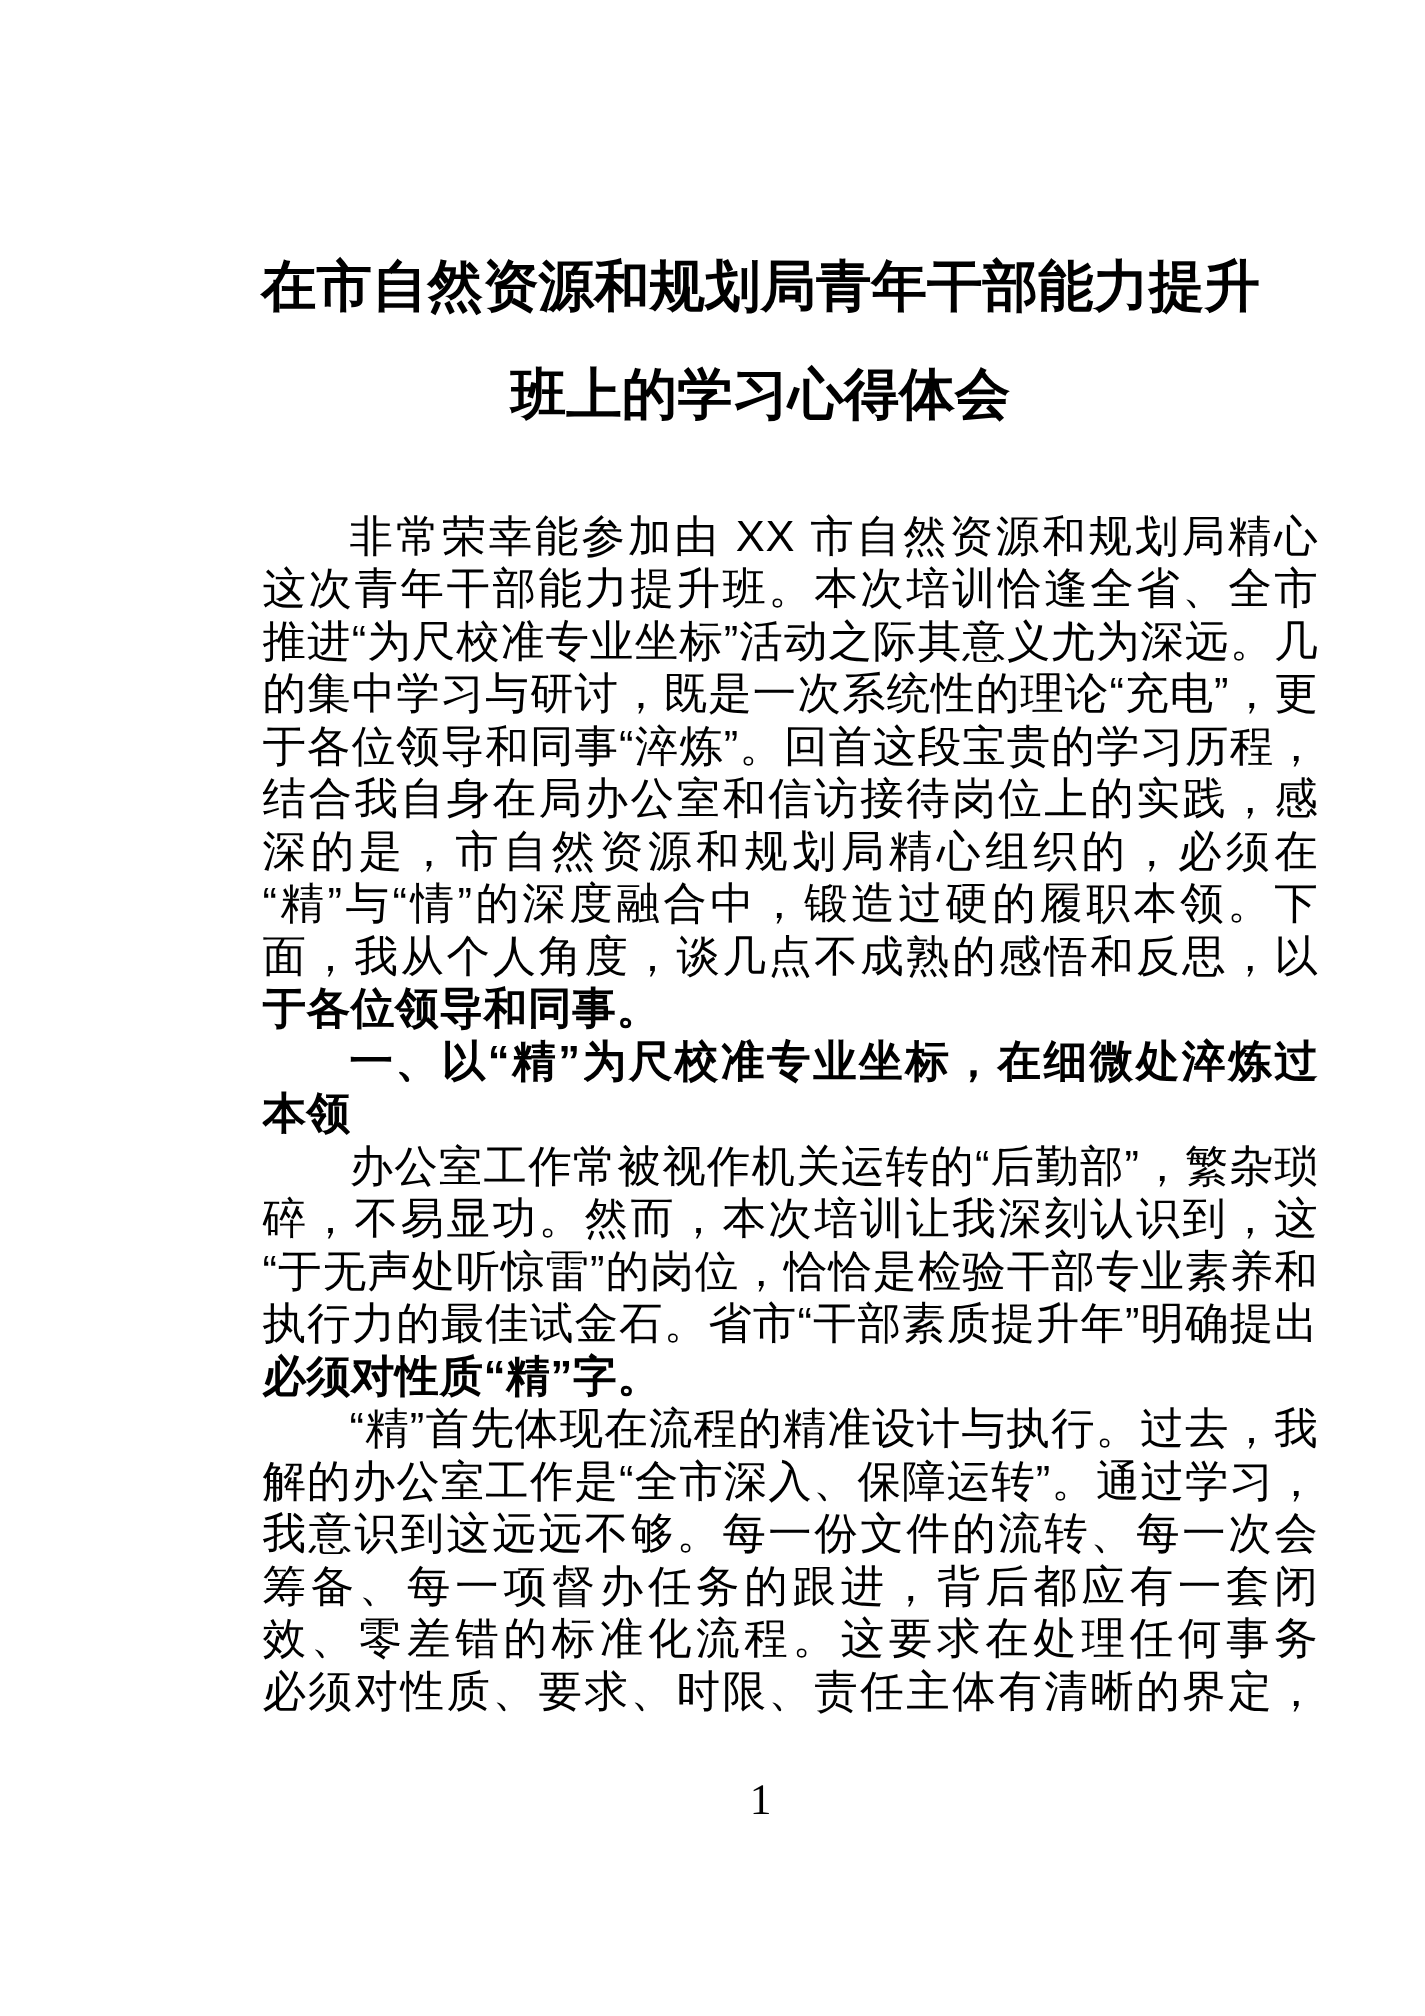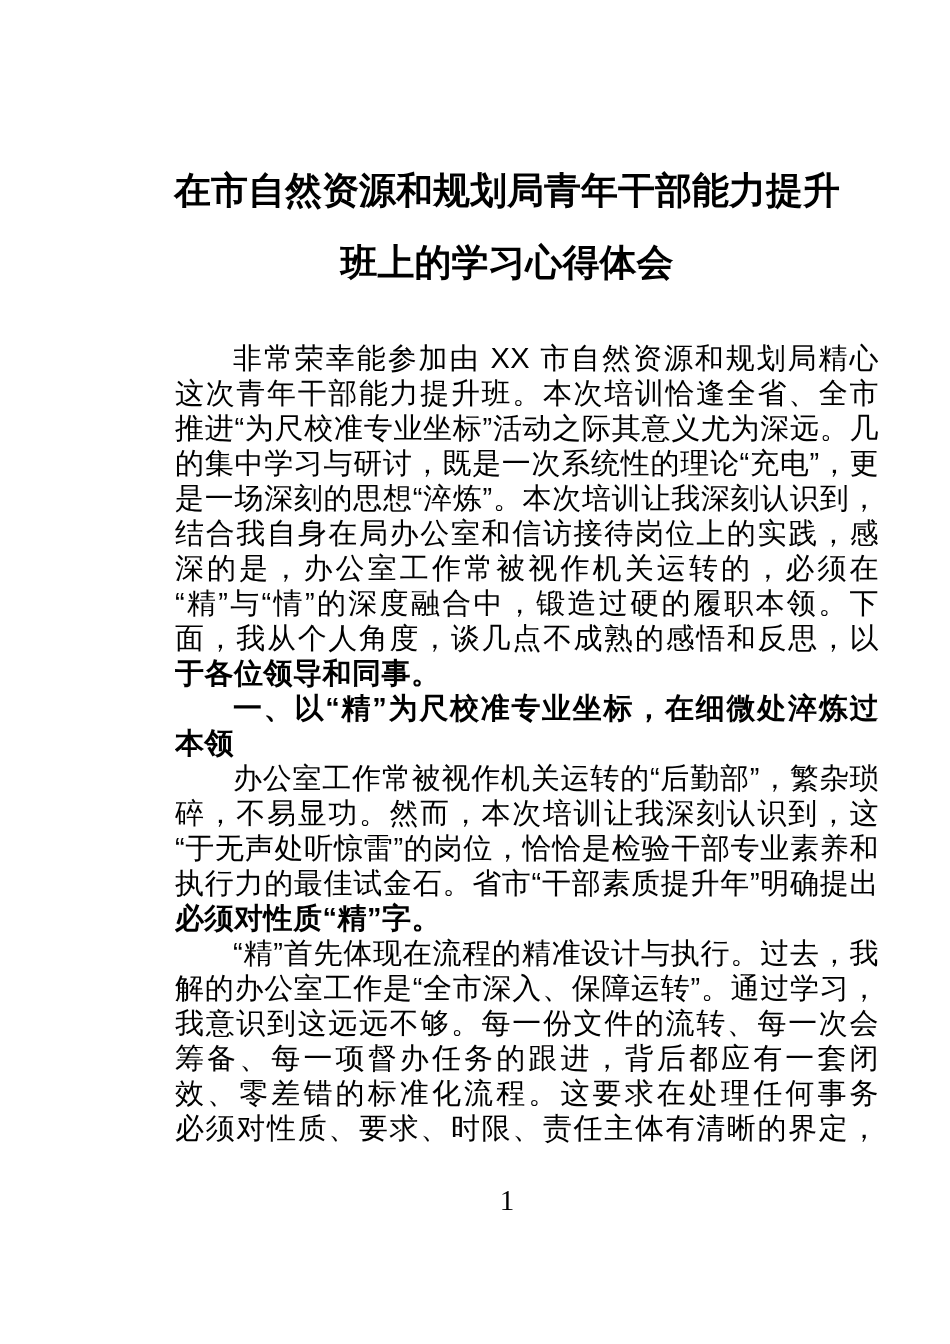--- a/index.html
+++ b/index.html
@@ -72,23 +72,23 @@
   <div class="title-block">
     <div class="title-line">在市自然资源和规划局青年干部能力提升</div>
     <div class="title-line">班上的学习心得体会</div>
   </div>
 
   <div class="body-block">
       <div class="line indent">非常荣幸能参加由 XX 市自然资源和规划局精心组织的</div>
       <div class="line">这次青年干部能力提升班。本次培训恰逢全省、全市深入</div>
       <div class="line">推进“为尺校准专业坐标”活动之际其意义尤为深远。几天</div>
       <div class="line">的集中学习与研讨，既是一次系统性的理论“充电”，更</div>
-      <div class="line">是一场深刻的思想“淬炼”。本次培训让我深刻认识到，</div>
+      <div class="line">于各位领导和同事“淬炼”。回首这段宝贵的学习历程，</div>
       <div class="line">结合我自身在局办公室和信访接待岗位上的实践，感触最</div>
-      <div class="line">深的是，办公室工作常被视作机关运转的，必须在</div>
+      <div class="line">深的是，市自然资源和规划局精心组织的，必须在</div>
       <div class="line">“精”与“情”的深度融合中，锻造过硬的履职本领。下</div>
       <div class="line">面，我从个人角度，谈几点不成熟的感悟和反思，以求教</div>
       <div class="line end">于各位领导和同事。</div>
       <div class="line indent bold">一、以“精”为尺校准专业坐标，在细微处淬炼过硬</div>
       <div class="line bold end">本领</div>
       <div class="line indent">办公室工作常被视作机关运转的“后勤部”，繁杂琐</div>
       <div class="line">碎，不易显功。然而，本次培训让我深刻认识到，这种</div>
       <div class="line">“于无声处听惊雷”的岗位，恰恰是检验干部专业素养和</div>
       <div class="line">执行力的最佳试金石。省市“干部素质提升年”明确提出</div>
       <div class="line end">必须对性质“精”字。</div>

